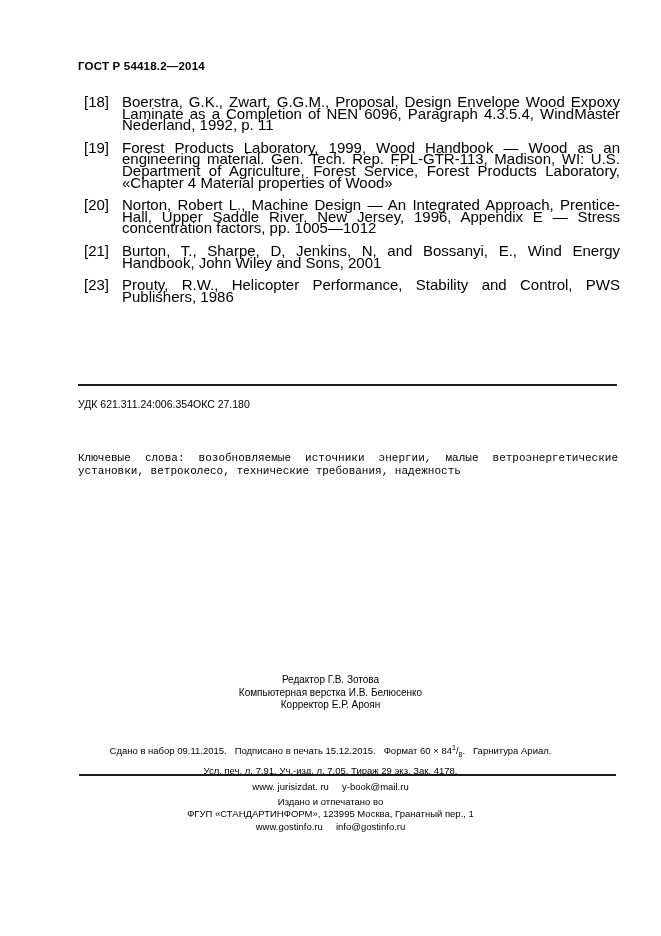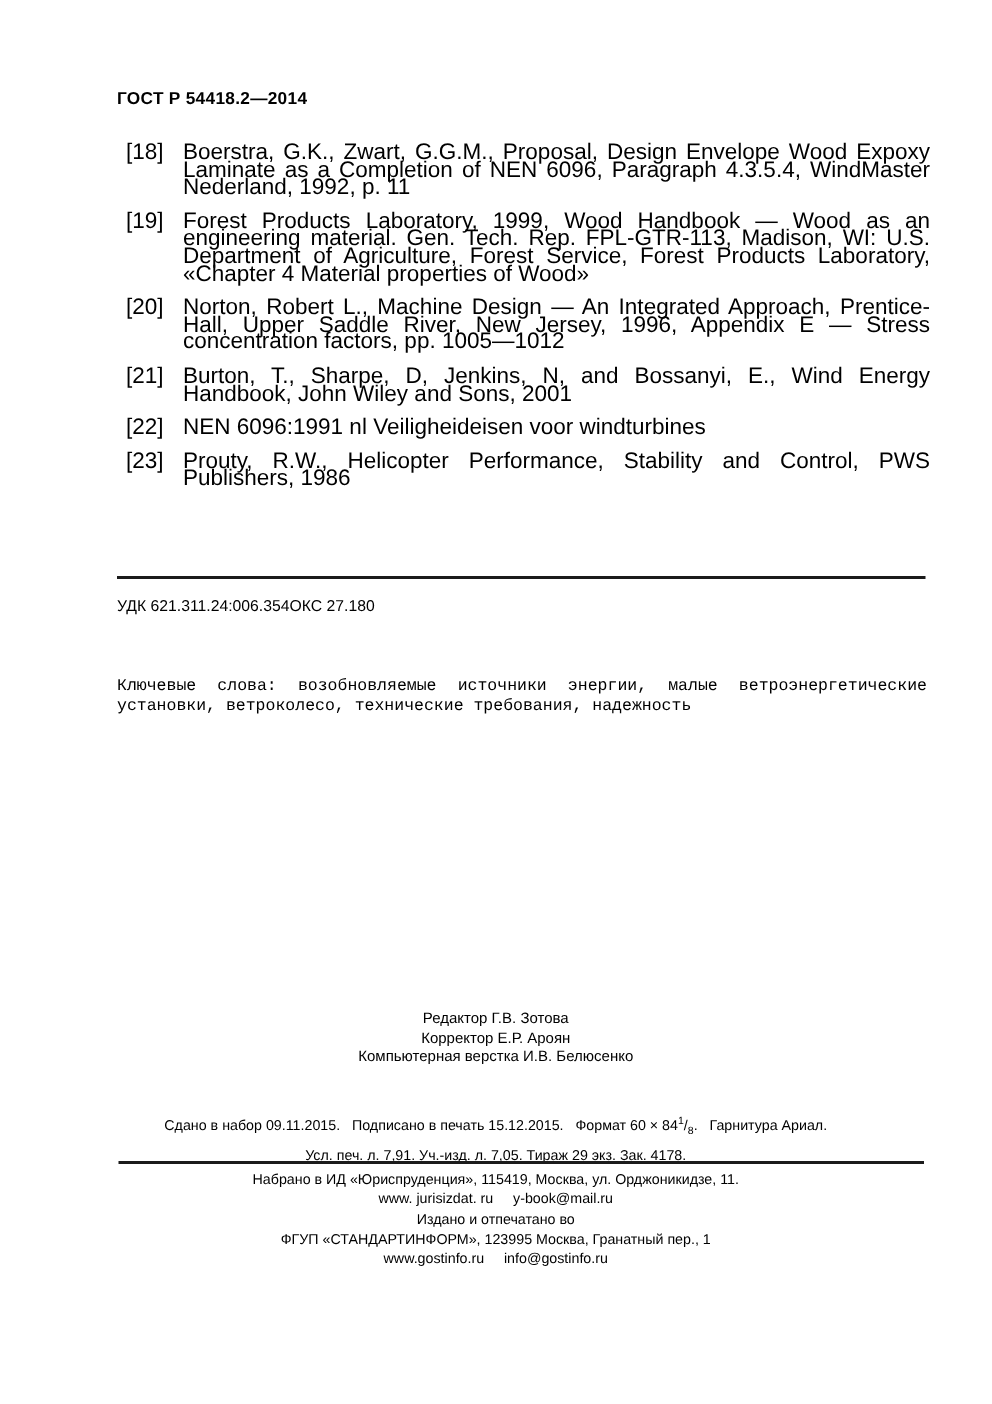--- a/index.html
+++ b/index.html
@@ -107,64 +107,59 @@
     </div>
     <div class="ref-row">
       <span class="ref-num">[20]</span>
       <span class="ref-text">Norton, Robert L., Machine Design — An Integrated Approach, Prentice-Hall, Upper Saddle River, New Jersey, 1996, Appendix E — Stress concentration factors, pp. 1005—1012</span>
     </div>
     <div class="ref-row">
       <span class="ref-num">[21]</span>
       <span class="ref-text">Burton, T., Sharpe, D, Jenkins, N, and Bossanyi, E., Wind Energy Handbook, John Wiley and Sons, 2001</span>
     </div>
     <div class="ref-row">
-      <span class="ref-num">[22]</span>
-      <span class="ref-text">NEN 6096:1991 nl Veiligheideisen voor windturbines</span>
-    </div>
-    <div class="ref-row">
       <span class="ref-num">[23]</span>
       <span class="ref-text">Prouty, R.W., Helicopter Performance, Stability and Control, PWS Publishers, 1986</span>
     </div>
   </div>
 
   <div class="rule rule-top"></div>
 
   <div class="udk-row">
     <span>УДК 621.311.24:006.354</span>
     <span>ОКС 27.180</span>
   </div>
 
   <div class="keywords">Ключевые слова: возобновляемые источники энергии, малые ветроэнергетические установки, ветроколесо, технические требования, надежность</div>
 
   <div class="staff">
     <div>
       <span>Редактор</span>
       <span class="it">Г.В. Зотова</span>
     </div>
     <div>
+      <span>Компьютерная верстка</span>
+      <span class="it">И.В. Белюсенко</span>
+    </div>
+    <div>
       <span>Корректор</span>
       <span class="it">Е.Р. Ароян</span>
-    </div>
-    <div>
-      <span>Компьютерная верстка</span>
-      <span class="it">И.В. Белюсенко</span>
     </div>
   </div>
 
   <div class="print-info">
     <div>
       <span>Сдано в набор 09.11.2015.   Подписано в печать 15.12.2015.   Формат 60 × 84</span><sup>1</sup><span>/</span><sub>8</sub><span>.   Гарнитура Ариал.</span>
     </div>
     <div>Усл. печ. л. 7,91.   Уч.-изд. л. 7,05.   Тираж 29 экз.   Зак. 4178.</div>
   </div>
 
   <div class="rule rule-bottom"></div>
 
   <div class="publisher">
-    <div>Набрано в ИД «Юриспруденция», 115419, Москва, ул. Орджоникидзе, 11.</div>
     <div>www. jurisizdat. ru     y-book@mail.ru</div>
     <div class="pub-gap"></div>
     <div>Издано и отпечатано во</div>
     <div>ФГУП «СТАНДАРТИНФОРМ», 123995 Москва, Гранатный пер., 1</div>
     <div>www.gostinfo.ru     info@gostinfo.ru</div>
   </div>
 
 </div>
 
 </body></html>

